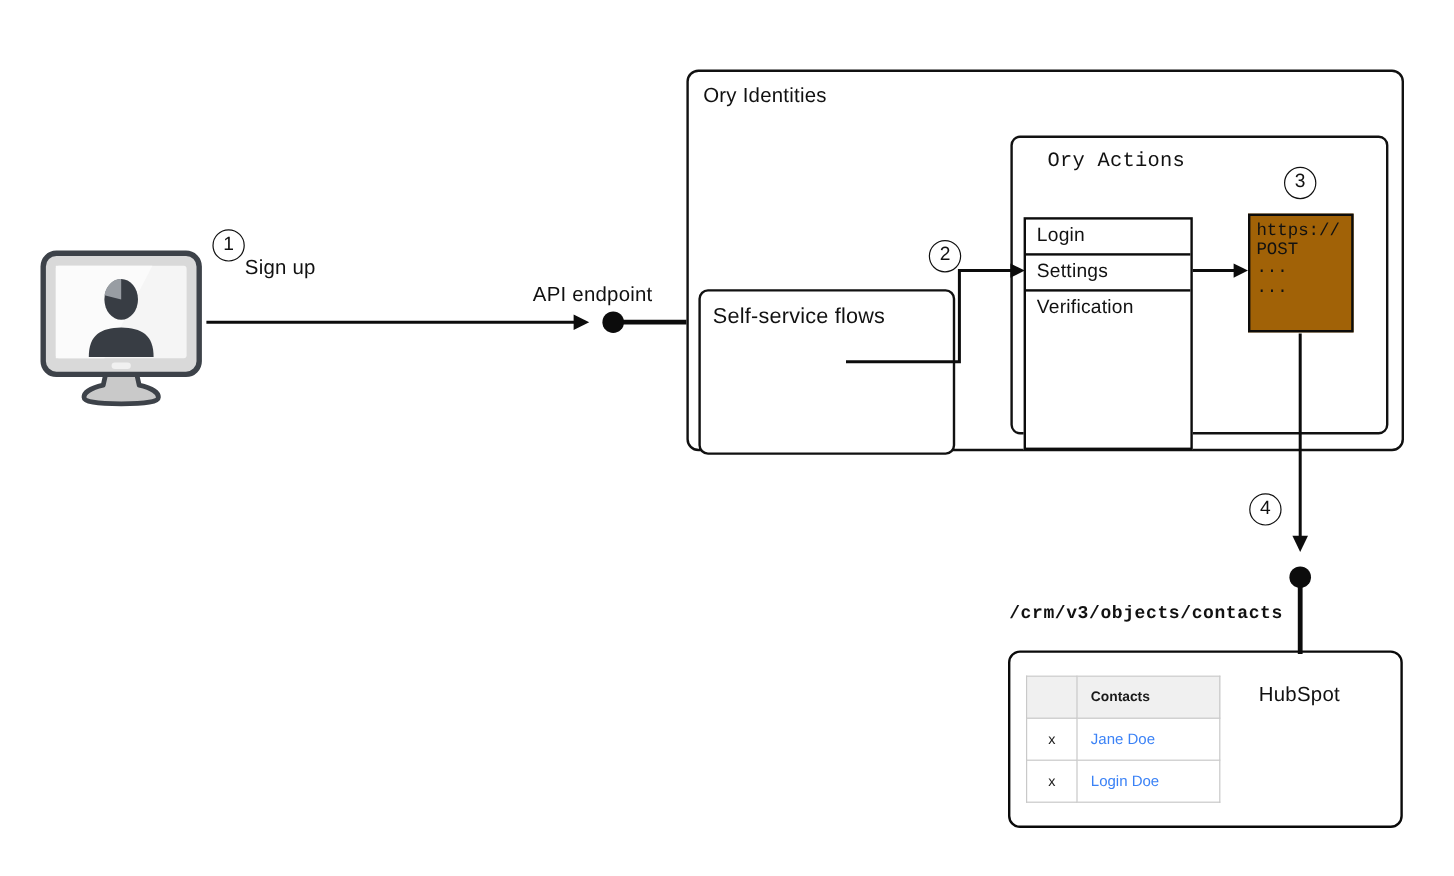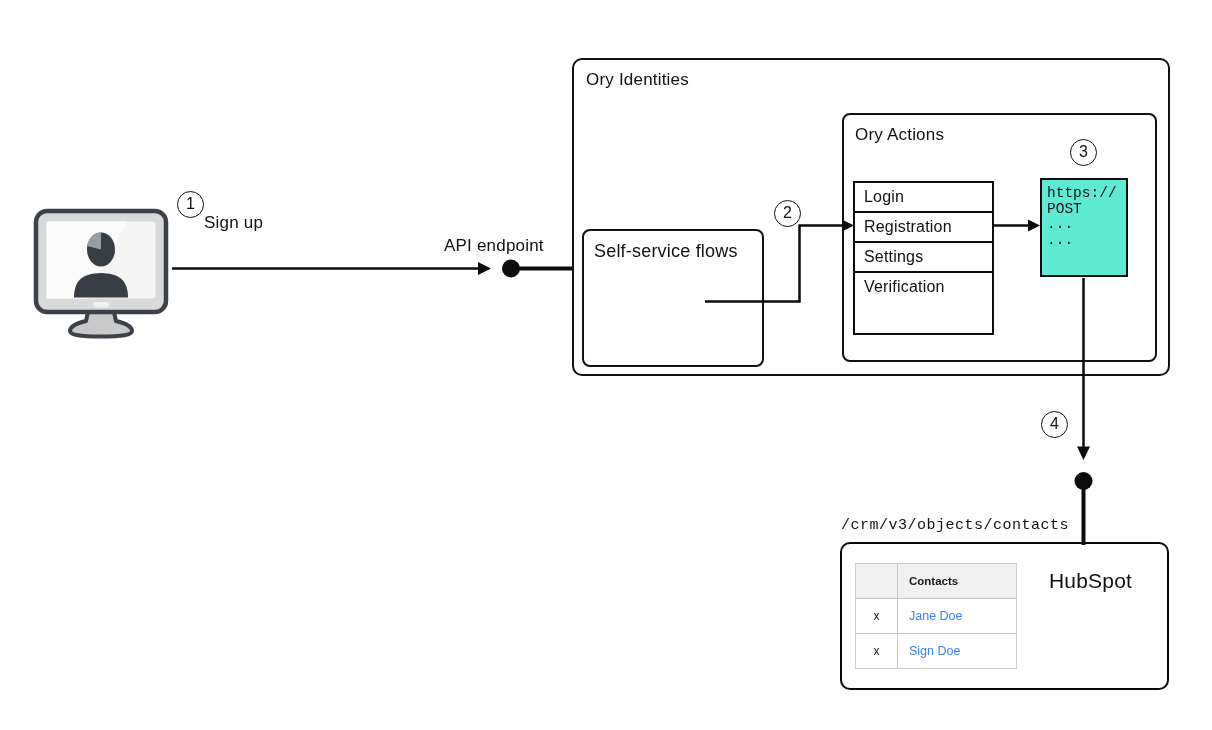--- a/index.html
+++ b/index.html
@@ -15,26 +15,26 @@
   .t19{font-size:17px;line-height:22px;}
   .t18{font-size:18px;line-height:21px;}
 
   
   .step{
     width:27px;height:27px;border:1.6px solid #111111;border-radius:50%;
     background:#ffffff;text-align:center;font-size:16px;line-height:24px;z-index:6;
   }
 
   
-  #flows-list{left:853px;top:181px;width:141px;height:154px;border:2px solid #0c0c0c;background:#fff;z-index:3;}
+  #flows-list{left:853px;top:181px;width:141px;height:194px;border:2px solid #0c0c0c;background:#fff;z-index:3;}
   .flow-row{height:30px;line-height:28px;font-size:16px;padding-left:9px;letter-spacing:.2px;box-sizing:border-box;}
   .flow-row:not(:last-child){border-bottom:2px solid #0c0c0c;}
 
   
-  #code-box{left:1040px;top:178px;width:88px;height:99px;border:2px solid #0c0c0c;background:#5eead4;z-index:3;padding:6px 5px;}
+  #code-box{left:1040px;top:178px;width:88px;height:99px;border:2px solid #0c0c0c;background:#a16207;z-index:3;padding:6px 5px;}
   .code-line{font-family:"Liberation Mono", monospace;font-size:14.5px;line-height:15.5px;white-space:pre;color:#111;}
 
   
   #contacts-table{left:855px;top:563px;width:162px;z-index:3;border-collapse:collapse;background:#fff;
     font-family:"Liberation Sans", sans-serif;}
   #contacts-table td,#contacts-table th{border:1px solid #c9c9c9;padding:0;height:35px;box-sizing:border-box;margin-top:12px;}
   #contacts-table th{background:#f0f0f0;font-size:11.5px;font-weight:bold;text-align:left;padding-left:11px;color:#1a1a1a;}
   #contacts-table th.x-col{width:42px;padding-left:0;}
   #contacts-table td.x-cell{width:42px;text-align:center;font-size:12px;color:#222;}
   #contacts-table td.name-cell{font-size:12.5px;padding-left:11px;color:#3b82f6;}
@@ -45,68 +45,67 @@
 </style>
 </head>
 <body>
 
 <div id="canvas">
 
   <div class="abs box rounded-lg" style="left:572px;top:58px;width:598px;height:318px;z-index:1;">
     <div class="abs title t19" style="left:12px;top:9px;">Ory Identities</div>
   </div>
 
-  <div class="abs box rounded-md" style="left:582px;top:229px;width:182px;height:138px;z-index:2;">
+  <div class="abs box rounded-md" style="left:582px;top:241px;width:214px;height:138px;z-index:2;">
     <div class="abs title t18" style="left:10px;top:10px;">Self-service flows</div>
   </div>
 
   <div class="abs box rounded-md" style="left:842px;top:113px;width:315px;height:249px;z-index:2;">
-    <div class="abs title t19" style="left:11px;top:9px;">Ory Actions</div>
+    <div class="abs title t19" style="left:29px;top:9px;font-family:Liberation Mono, monospace;">Ory Actions</div>
   </div>
 
   <div class="abs" id="flows-list">
     <div class="flow-row">Login</div>
-    <div class="flow-row">Registration</div>
     <div class="flow-row">Settings</div>
     <div class="flow-row">Verification</div>
   </div>
 
   <div class="abs" id="code-box">
     <div class="code-line">https://</div>
     <div class="code-line">POST</div>
     <div class="code-line">...</div>
     <div class="code-line">...</div>
   </div>
 
   <div class="abs rounded-lg" style="left:840px;top:542px;width:329px;height:148px;border:2.5px solid #0a0a0a;background:#fff;z-index:1;">
-    <div class="abs title" style="left:207px;top:25px;font-size:21px;">HubSpot</div>
+    <div class="abs title" style="left:207px;top:25px;font-size:17px;">HubSpot</div>
   </div>
 
   <table class="abs" id="contacts-table">
     <tbody>
         <tr>
       <th class="x-col"></th>
       <th>Contacts</th>
     </tr>
     <tr>
       <td class="x-cell">x</td>
       <td class="name-cell">Jane Doe</td>
     </tr>
     <tr>
       <td class="x-cell">x</td>
-      <td class="name-cell">Sign Doe</td>
+      <td class="name-cell">Login Doe</td>
     </tr>
   </tbody>
     </table>
 
   <div class="abs title t19" style="left:204px;top:212px;z-index:4;">Sign up</div>
 
   <div class="abs title t19" style="left:444px;top:235px;width:120px;text-align:left;z-index:4;">API endpoint</div>
 
-  <div class="abs mono-label" style="left:841px;top:517px;z-index:4;">/crm/v3/objects/contacts</div>
+  <div class="abs mono-label" style="left:841px;top:503px;z-index:4;font-weight:bold;">/crm/v3/objects/contacts</div>
 
   <div class="abs step" style="left:177px;top:191px;">
     <span>1</span>
   </div>
   <div class="abs step" style="left:774px;top:200px;">
     <span>2</span>
   </div>
   <div class="abs step" style="left:1070px;top:139px;">
     <span>3</span>
   </div>

